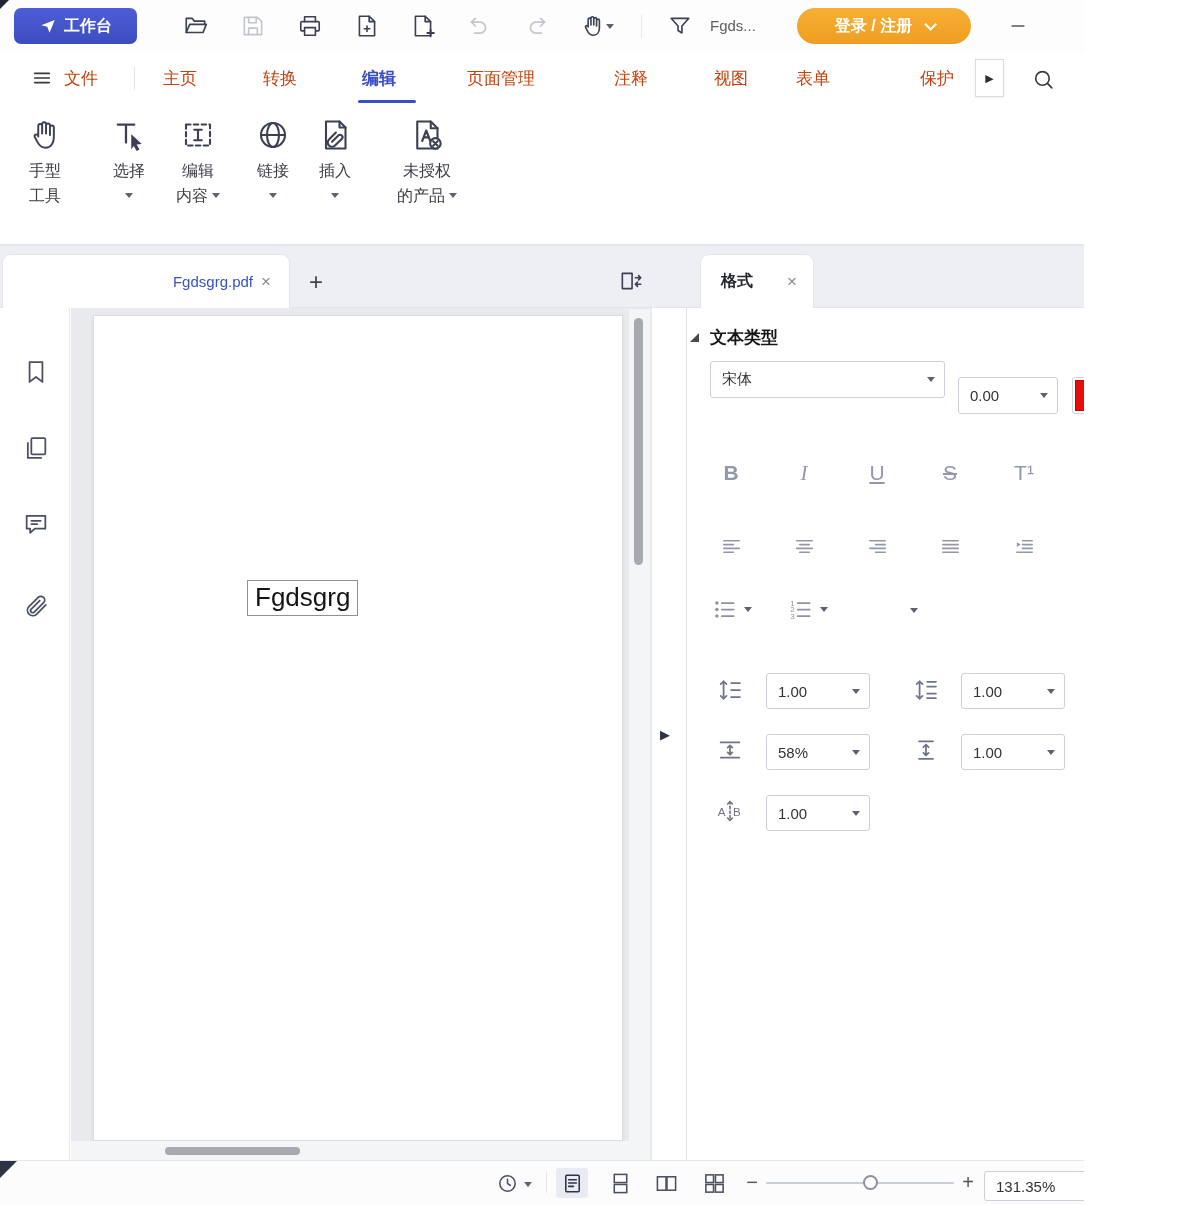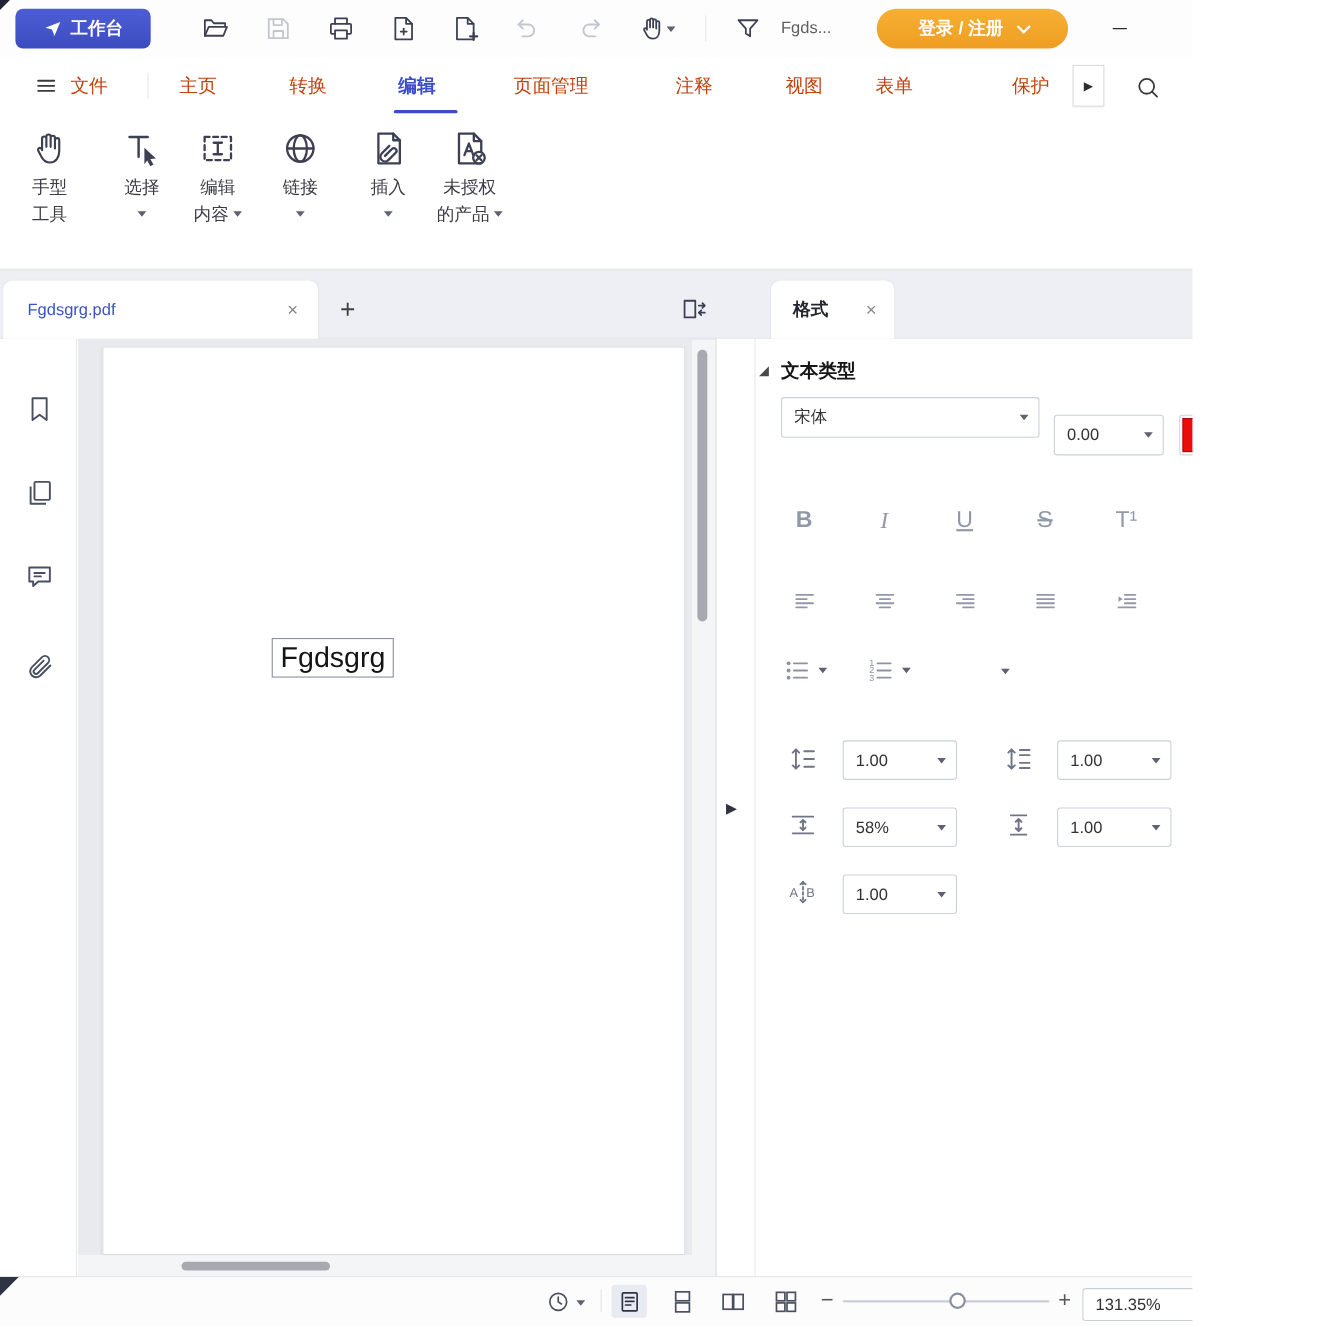--- a/index.html
+++ b/index.html
@@ -60,21 +60,21 @@
   .rtool .caret.inline { margin:0 0 2px 4px; }
   .ribbon-collapse { left:1164px; top:212px; width:28px; height:22px; background:none; border:none;
     color:#5a5f6e; display:flex; align-items:center; justify-content:center; cursor:pointer; }
 
   
   .tabstrip-bg { left:0; top:245px; width:1200px; height:63px; background:#edeff4;
     border-top:1px solid #e3e5e9; border-bottom:1px solid #e2e4e8; }
   .doc-tab { left:2px; top:254px; width:288px; height:54px; background:#fff;
     border:1px solid #e4e6ea; border-bottom:none; border-radius:9px 9px 0 0;
     display:flex; align-items:center; padding:0 10px 0 22px; cursor:pointer; z-index:2; }
-  .doc-tab .tab-label { flex:1; font-size:15px; color:#3a52c4; text-align:left;
+  .doc-tab .tab-label { flex:1; font-size:15px; color:#3a52c4; text-align:right;
     white-space:nowrap; overflow:hidden; }
   .tab-close { width:26px; height:26px; background:none; border:none; color:#8a8a8a;
     font-size:17px; line-height:26px; cursor:pointer; }
   .newtab-btn { left:300px; top:262px; width:32px; height:40px; line-height:38px; background:none;
     border:none; font-size:24px; color:#444; cursor:pointer; z-index:2; }
   .swap-btn { left:614px; top:264px; width:34px; height:34px; background:none; border:none;
     color:#3d4052; display:flex; align-items:center; justify-content:center; cursor:pointer; z-index:2; }
   .panel-tab { left:700px; top:254px; width:114px; height:54px; background:#fff;
     border:1px solid #e4e6ea; border-bottom:none; border-radius:9px 9px 0 0;
     display:flex; align-items:center; padding:0 8px 0 20px; cursor:pointer; z-index:2; }
@@ -310,21 +310,21 @@
         <svg width="36" height="36" viewBox="0 0 24 24" fill="none" stroke="currentColor" stroke-width="1.4" stroke-linecap="round" stroke-linejoin="round">
           <circle cx="12" cy="12" r="8"></circle>
             <path d="M4 12 h16"></path>
             <ellipse cx="12" cy="12" rx="4" ry="8"></ellipse>
         </svg>
       </span>
       <span class="rl">链接</span>
       <span class="caret"></span>
     </button>
 
-    <button class="abs rtool" style="left:326px;width:54px">
+    <button class="abs rtool" style="left:308px;width:54px">
       <span class="ric">
         <svg width="36" height="36" viewBox="0 0 24 24" fill="none" stroke="currentColor" stroke-width="1.4" stroke-linecap="round" stroke-linejoin="round">
           <path d="M6 3 h9 l4 4 v14 H6 Z"></path>
             <path d="M15 3 v4 h4"></path>
           <path d="M10 16.5 l4.2-4.2 a1.6 1.6 0 0 1 2.3 2.3 L12 19 a2.8 2.8 0 0 1-4-4 l4.6-4.6"></path>
         </svg>
       </span>
       <span class="rl">插入</span>
       <span class="caret"></span>
     </button>

